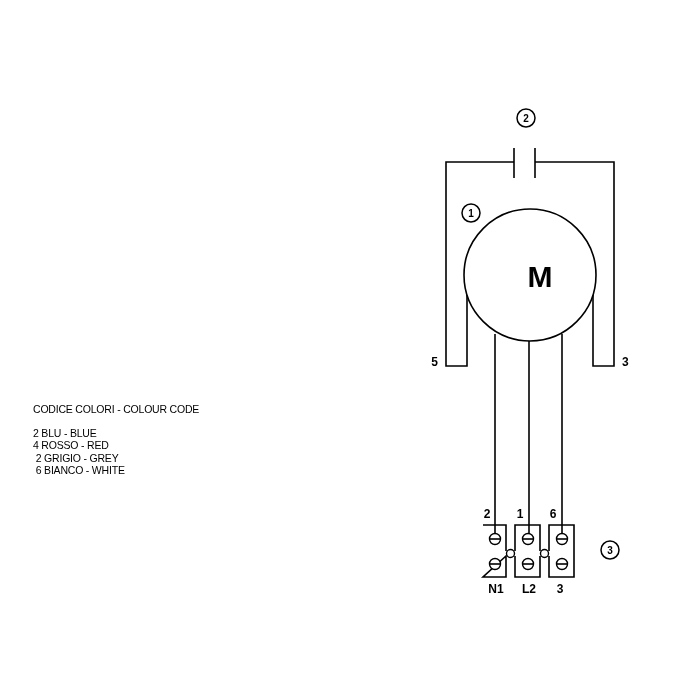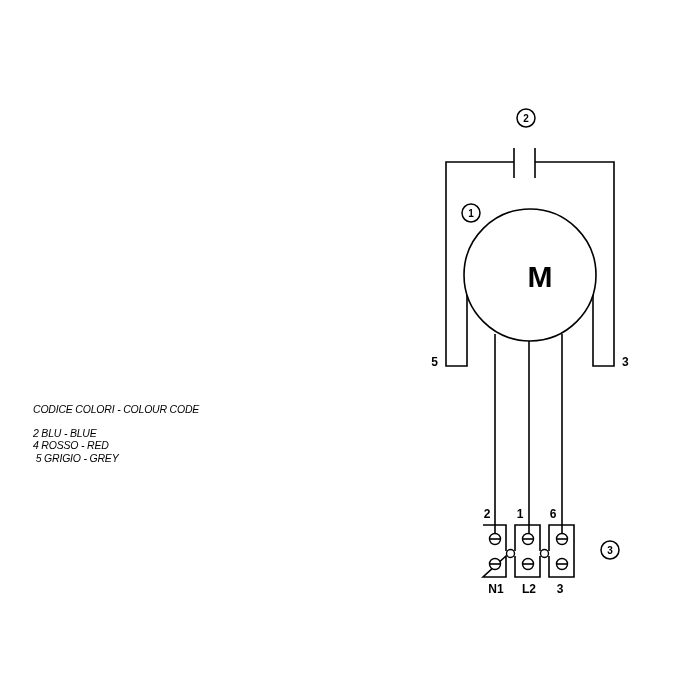--- a/index.html
+++ b/index.html
@@ -1,31 +1,32 @@
 <!DOCTYPE html>
 <html><head>
 <meta charset="utf-8">
 <style>
   html, body { margin: 0; padding: 0; background: #ffffff; }
   body { width: 700px; height: 700px; position: relative; overflow: hidden; font-family: "Liberation Sans", sans-serif; }
   #diagram { position: absolute; left: 0; top: 0; }
-  .legend { position: absolute; left: 33px; top: 403px; font-family: "Liberation Sans", sans-serif; font-style: italic; font-size: 10.5px; color: #000; line-height: 12.2px; letter-spacing: -0.2px; }
+  .legend { position: absolute; left: 33px; top: 403px; font-family: "Liberation Sans", sans-serif; font-size: 10.5px; color: #000; line-height: 12.2px; letter-spacing: -0.2px; }
   .legend .title { margin-bottom: 12px; }
   .legend .item { white-space: pre; }
   .lbl { font-family: "Liberation Sans", sans-serif; font-weight: bold; fill: #000; }
   .wire { stroke: #000; stroke-width: 1.6; fill: none; }
 </style>
 </head>
 <body>
 
 <div class="legend">
   <div class="title">CODICE COLORI - COLOUR CODE</div>
   <div class="item">2 BLU - BLUE</div>
   <div class="item">4 ROSSO - RED</div>
-  <div class="item"> 5 GRIGIO - GREY</div>
+  <div class="item"> 2 GRIGIO - GREY</div>
+  <div class="item"> 6 BIANCO - WHITE</div>
 </div>
 
 <svg id="diagram" width="700" height="700" viewBox="0 0 700 700">
 
   <g>
     <circle cx="526" cy="118" r="9" fill="none" stroke="#000" stroke-width="1.5"></circle>
     <text x="526" y="122" text-anchor="middle" class="lbl" font-size="10">2</text>
   </g>
 
   <g>

